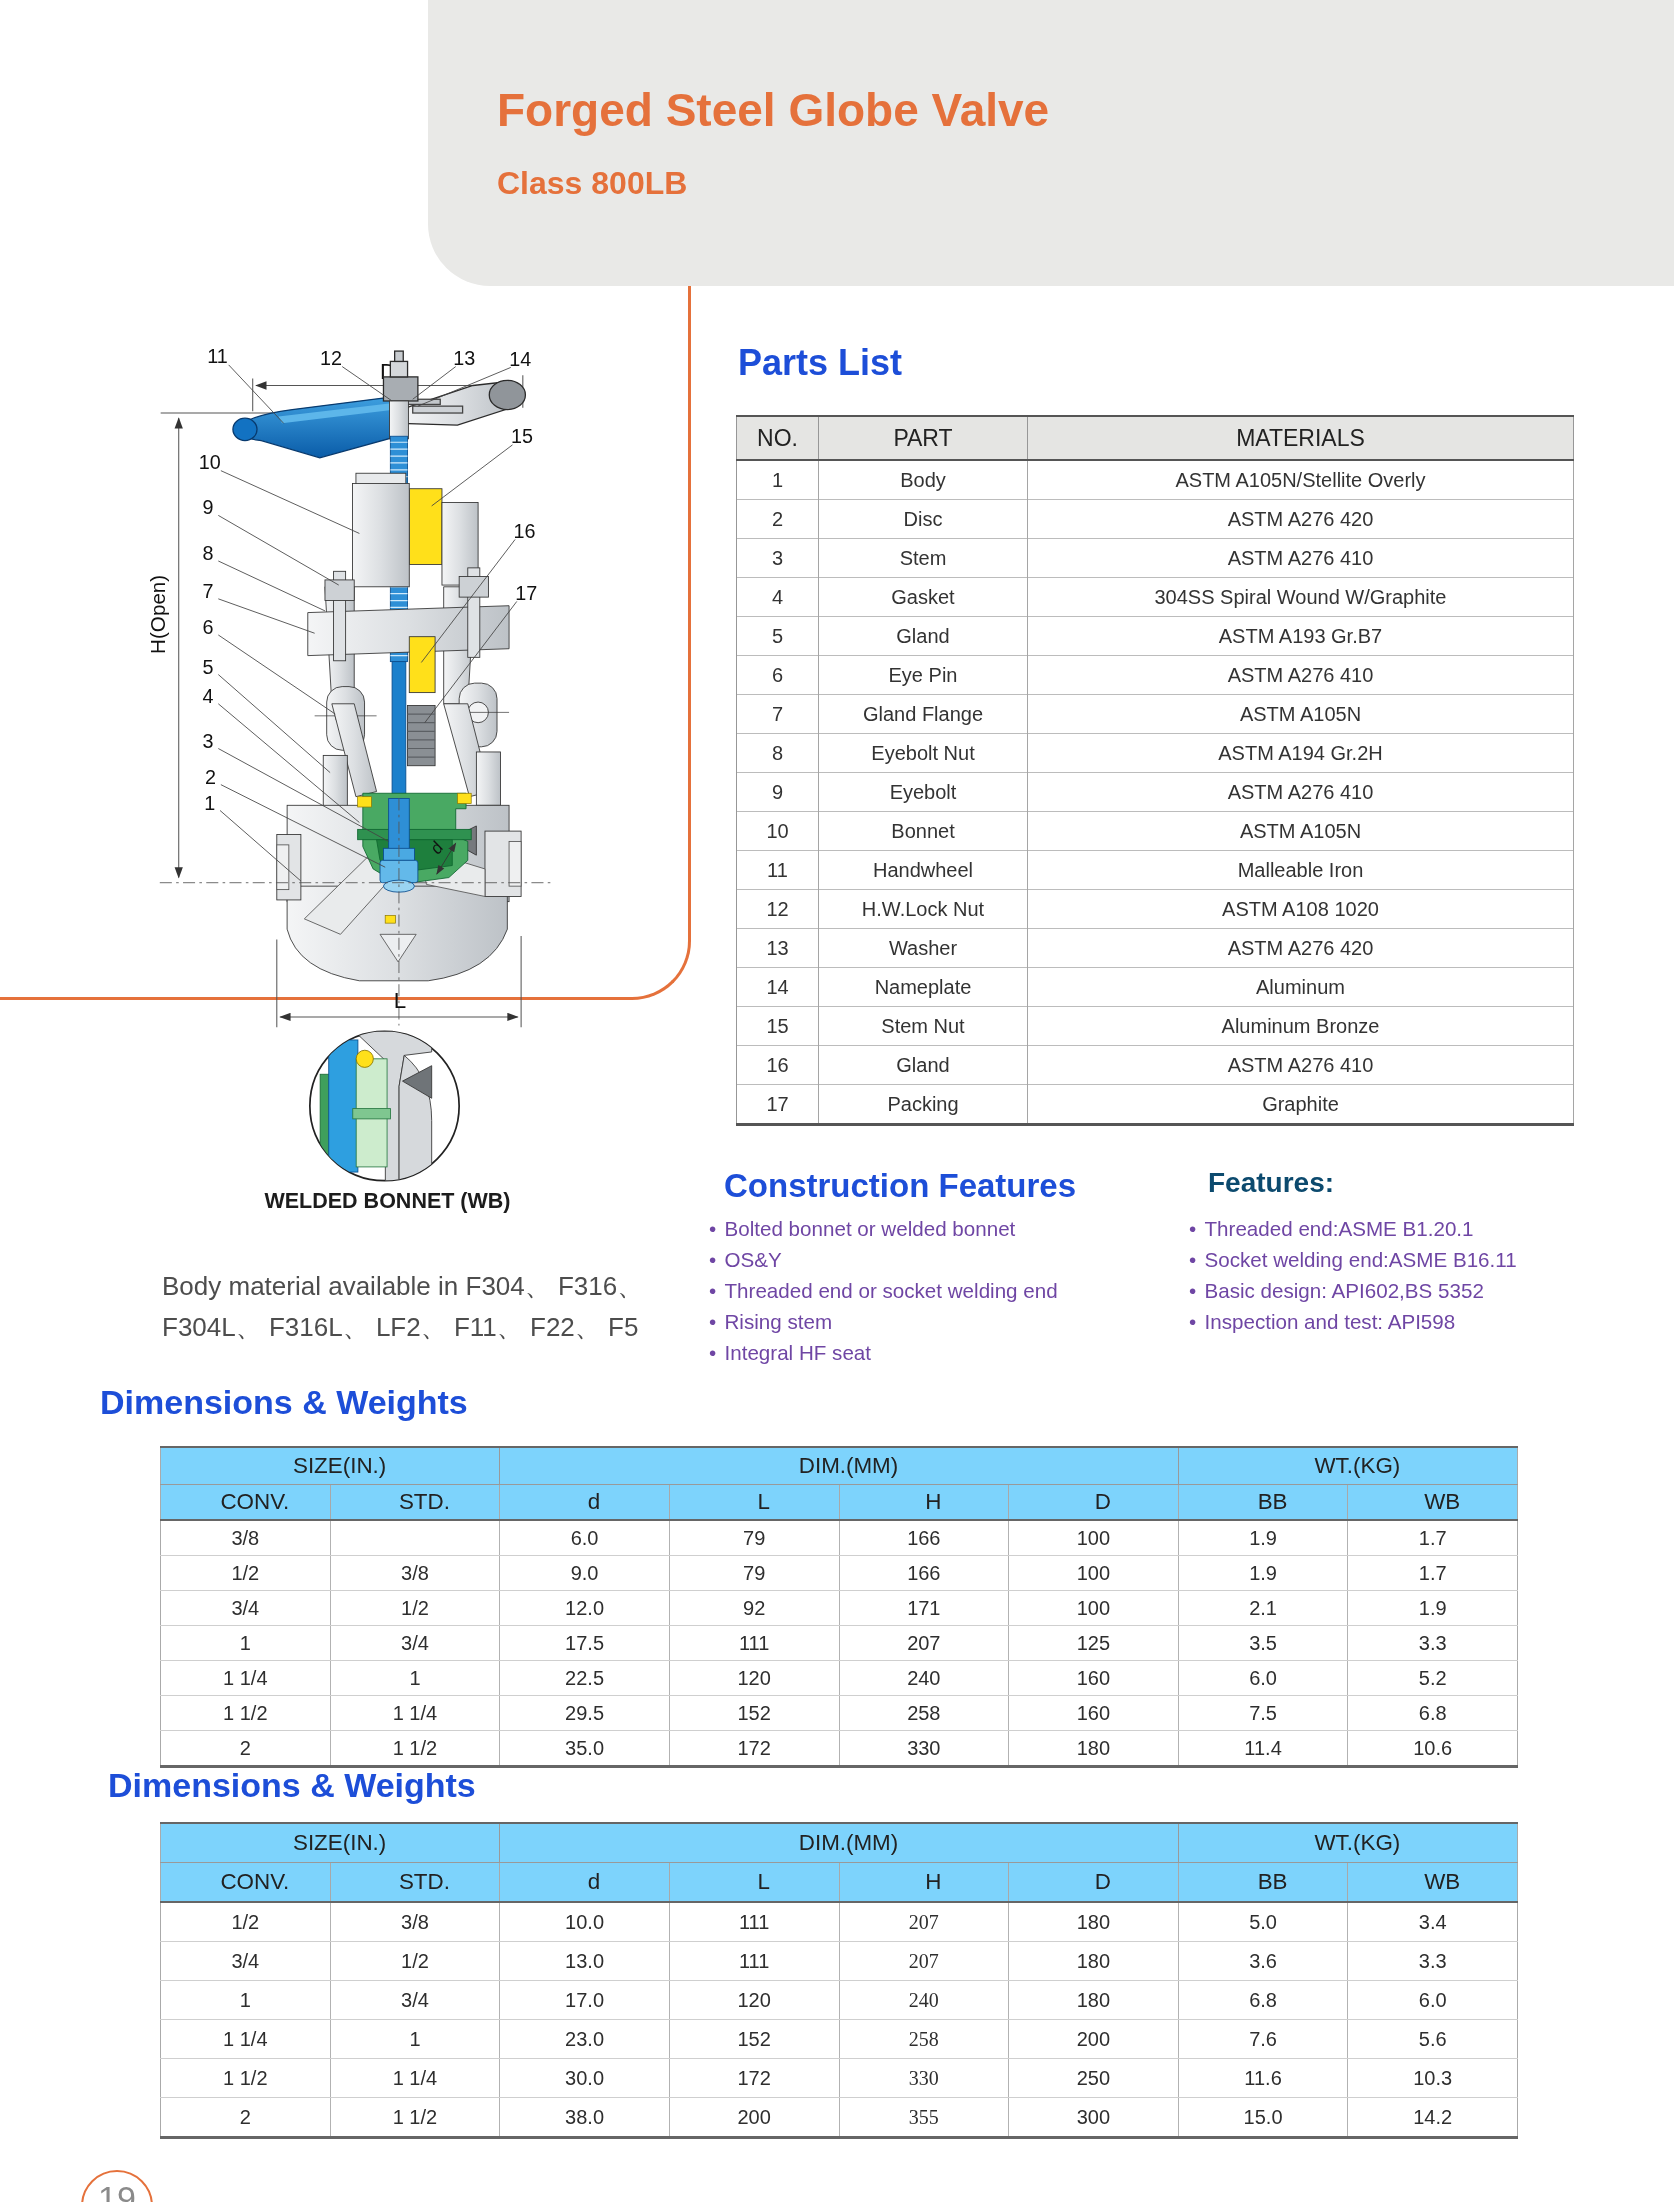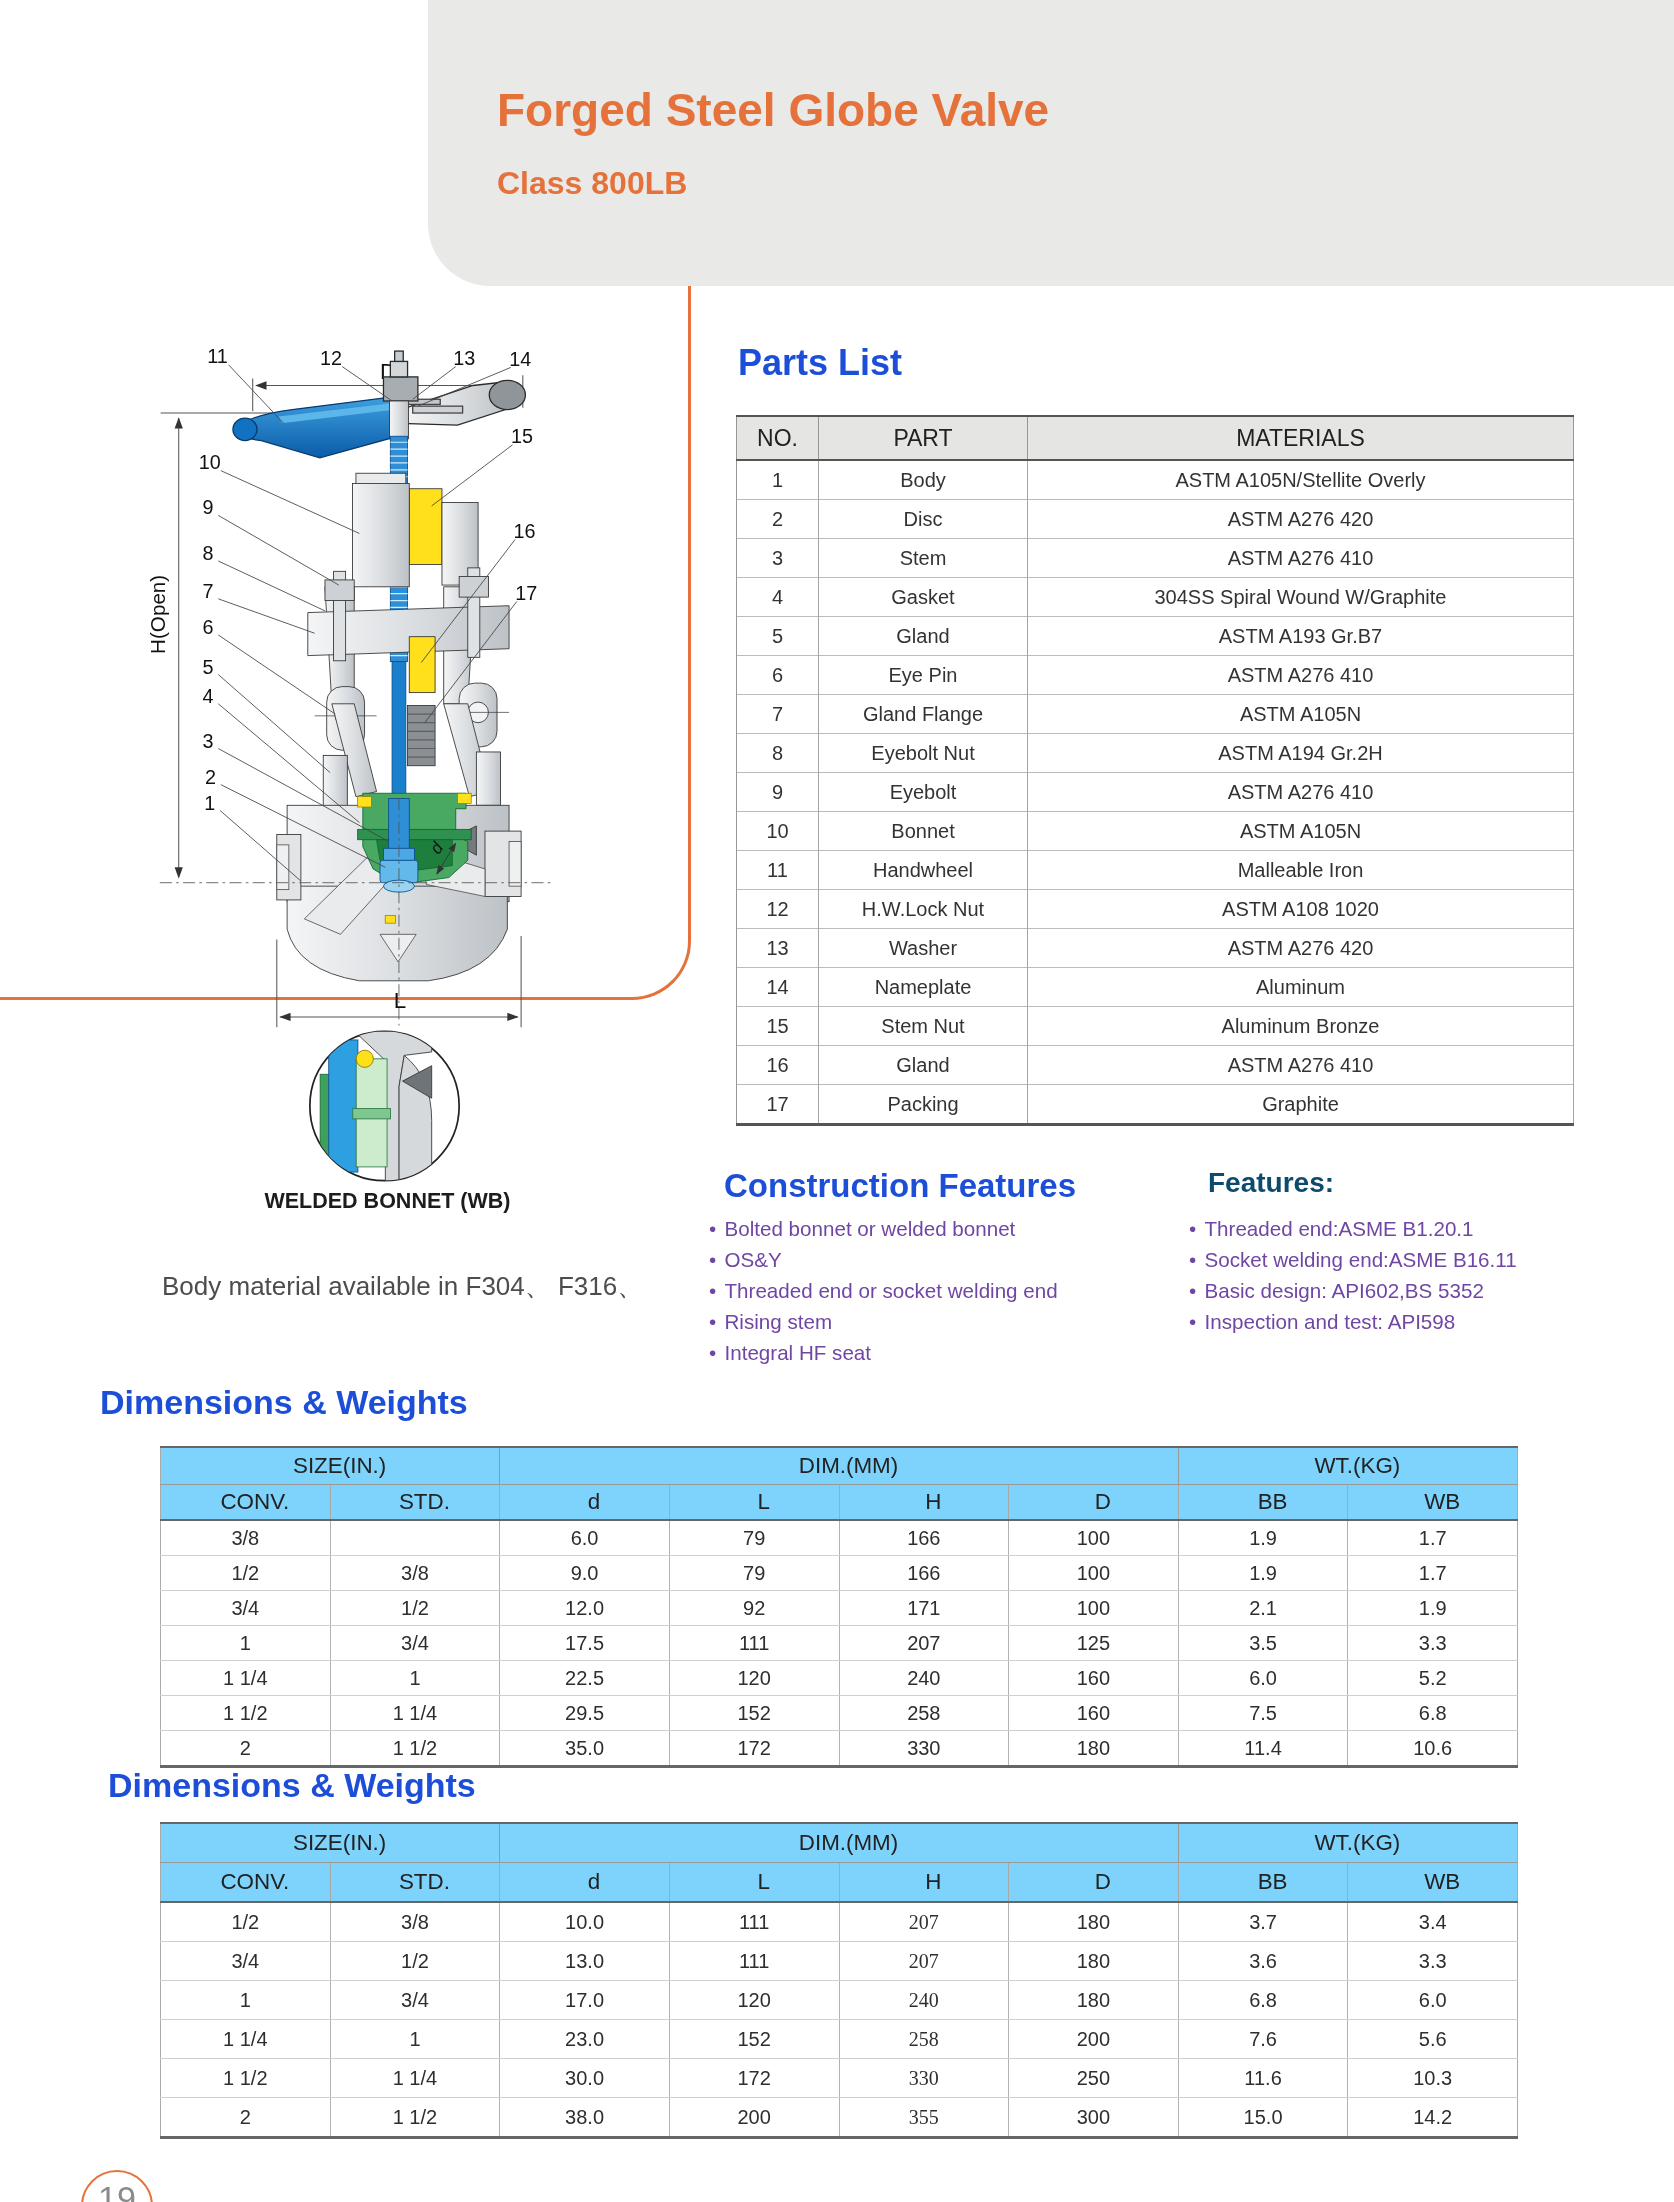--- a/index.html
+++ b/index.html
@@ -281,20 +281,21 @@
         <rect x="58" y="96" width="44" height="12" fill="#7fc690" stroke="#2a7a44"></rect>
         <circle cx="72" cy="38" r="10" fill="#ffe01a" stroke="#8a7500"></circle>
         <polygon points="116,64 150,46 150,84" fill="#6f7478" stroke="#333"></polygon>
       </g>
     </svg>
   </div>
   <div class="wb-label">WELDED BONNET (WB)</div>
 
   <div class="body-material">
     <div>Body material available in F304、 F316、</div>
+    <div>F304L、 F316L、 LF2、 F11、 F22、 F5</div>
   </div>
 
   <div class="h-purple parts-title">Parts List</div>
   <table class="parts">
     <colgroup>
         <col style="width:82px">
         <col style="width:209px">
         <col>
       </colgroup>
     <thead>
@@ -570,21 +571,21 @@
       </tr>
     </thead>
     <tbody>
       <tr>
           <td>1/2</td>
           <td>3/8</td>
           <td>10.0</td>
           <td>111</td>
           <td class="serif">207</td>
           <td>180</td>
-          <td>3.7</td>
+          <td>5.0</td>
           <td>3.4</td>
         </tr>
       <tr>
           <td>3/4</td>
           <td>1/2</td>
           <td>13.0</td>
           <td>111</td>
           <td class="serif">207</td>
           <td>180</td>
           <td>3.6</td>

